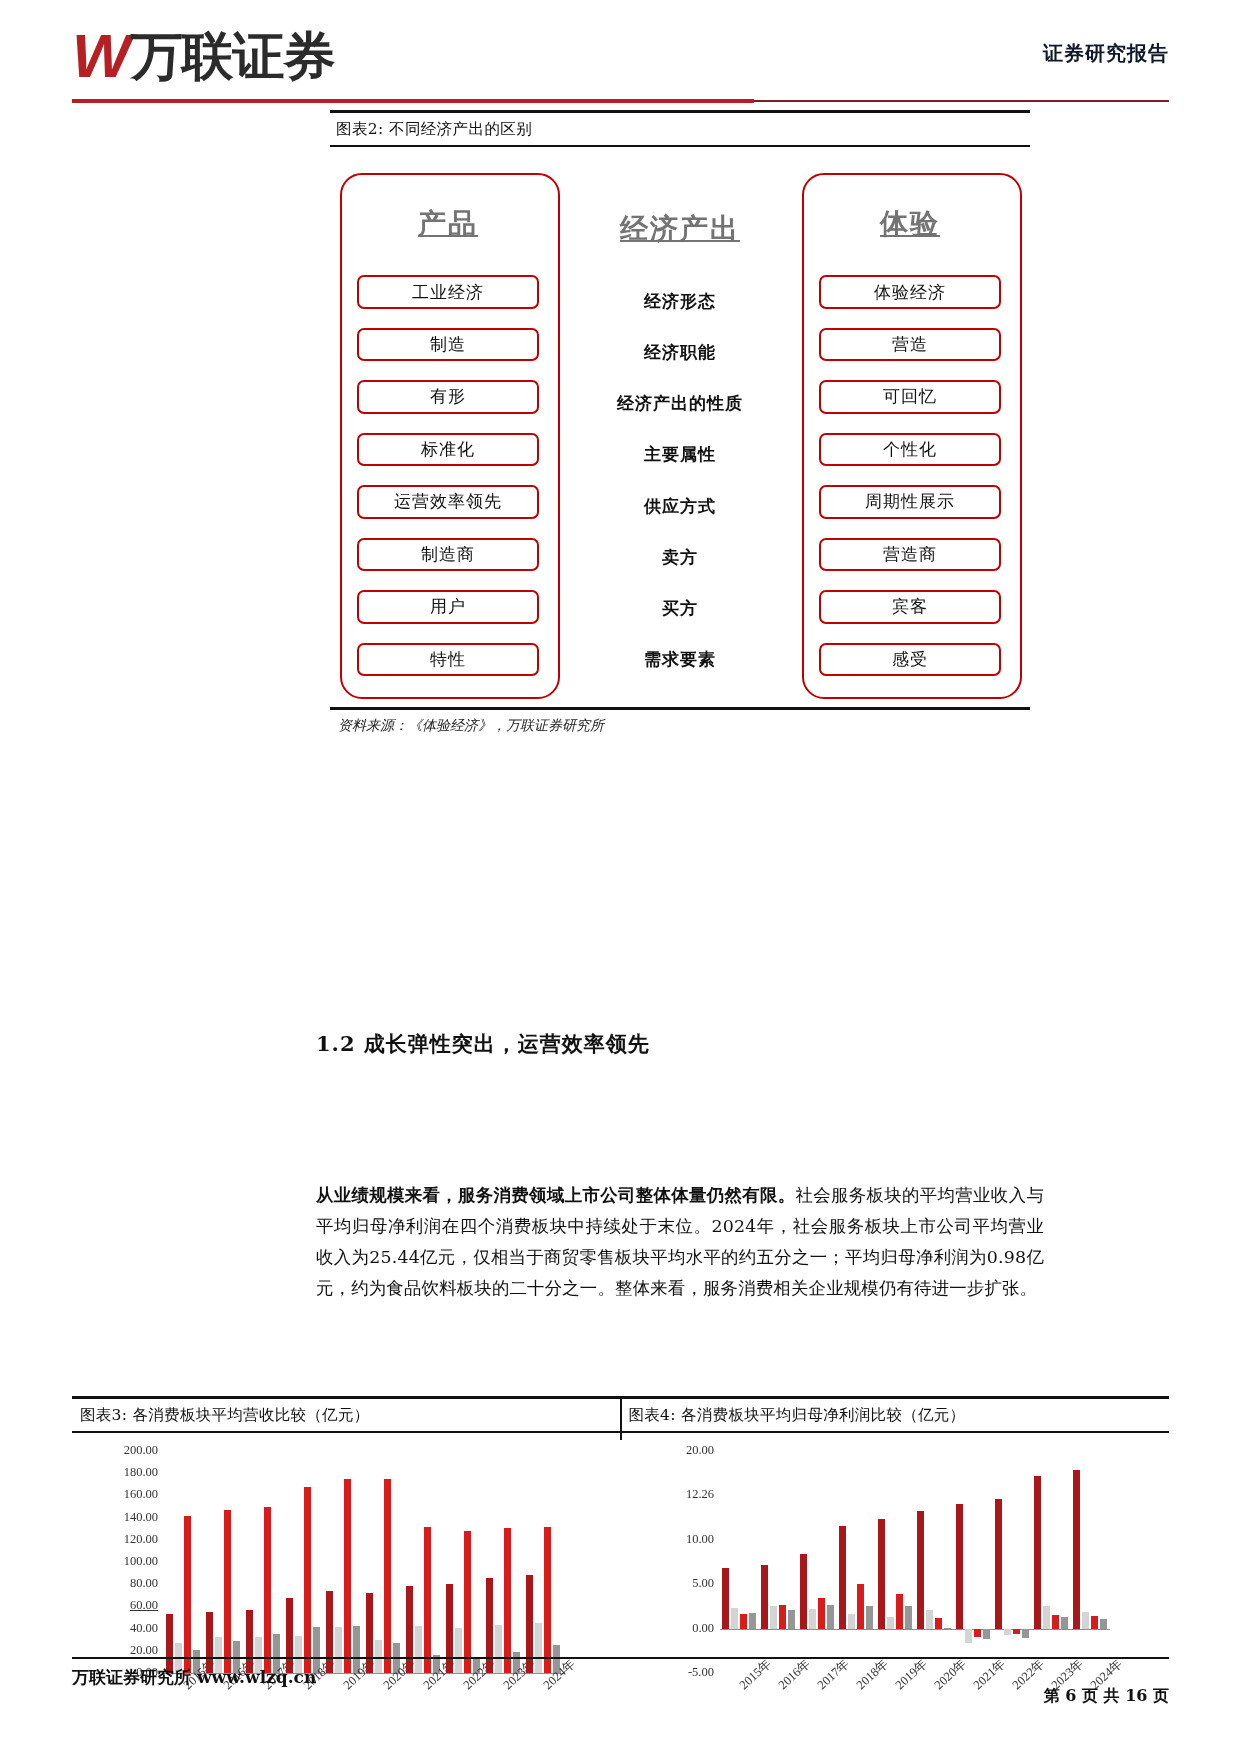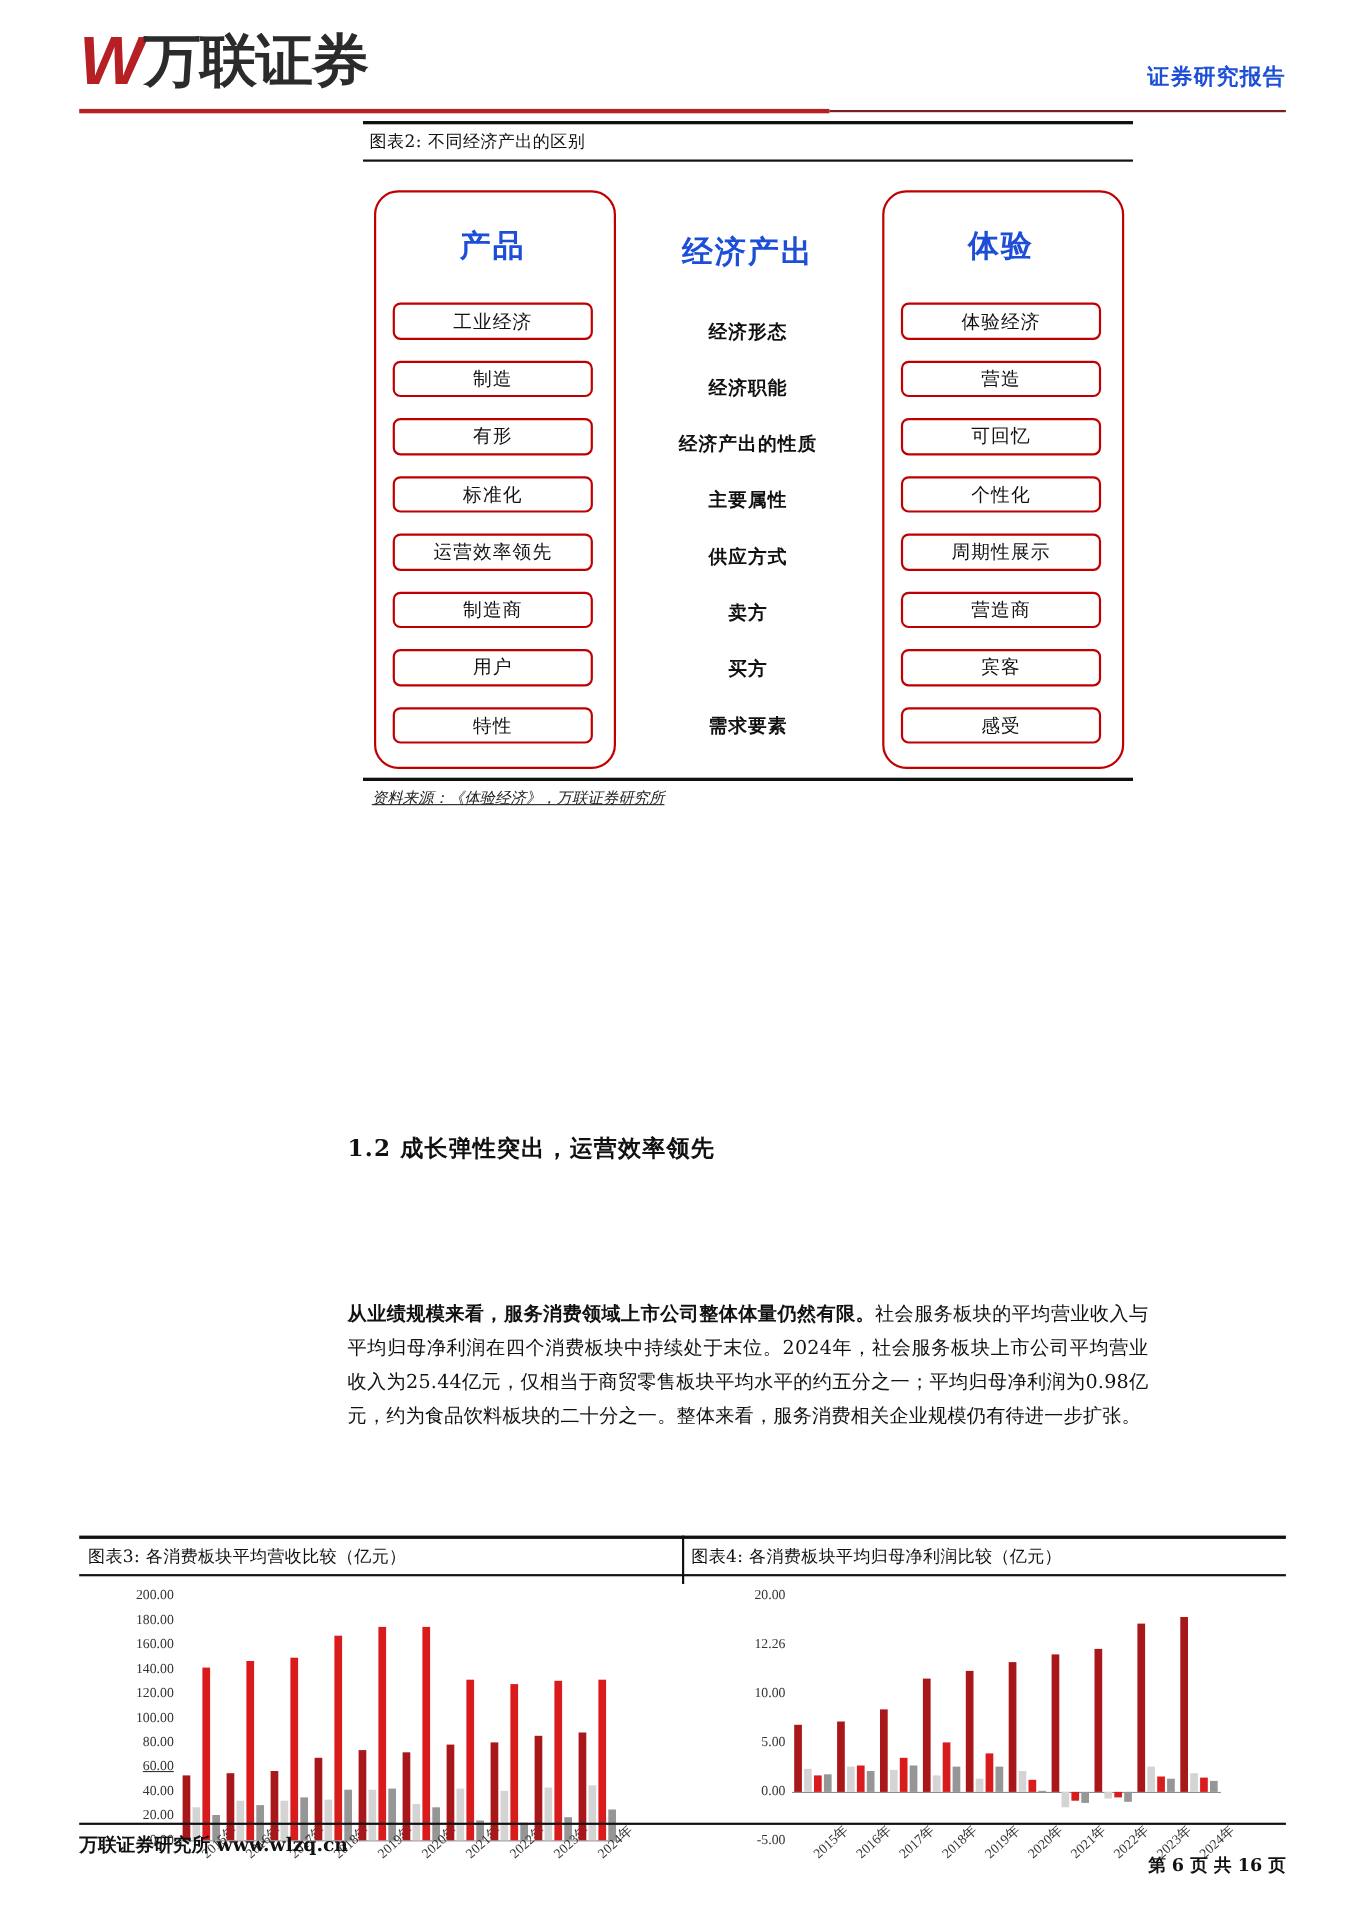--- a/index.html
+++ b/index.html
@@ -20,61 +20,62 @@
     font-family:"Liberation Sans","DejaVu Sans",sans-serif;
     font-weight:bold;font-style:italic;font-size:62px;line-height:56px;
     color:#b61f24;letter-spacing:-4px;
   }
   .logo-text{
     font-family:"DejaVu Sans","Liberation Sans",sans-serif;
     font-weight:bold;font-size:52px;line-height:56px;color:#2b2b2b;
     letter-spacing:-1px;margin-left:4px;
   }
   .header-right{
-    position:absolute;right:72px;top:56px;
-    font-family:"DejaVu Serif","Liberation Serif",serif;
-    font-weight:bold;font-size:20px;color:#1d4ed8;letter-spacing:1px;
+    position:absolute;right:72px;top:40px;
+    font-family:"DejaVu Serif","Liberation Serif",serif;
+    font-weight:bold;font-size:20px;color:#0f172a;letter-spacing:1px;
   }
   .header-rule-red{position:absolute;left:72px;top:99px;width:682px;height:4px;background:#b61f24;}
   .header-rule-dark{position:absolute;left:754px;top:100px;width:415px;height:2px;background:#7a1f22;}
 
   
   .ex2{position:absolute;left:330px;top:110px;width:700px;}
   .ex2 .cap-rule-top{width:700px;height:3px;background:#111;}
   .ex2 .cap{
     font-family:"DejaVu Serif","Liberation Serif",serif;
     font-size:15.5px;padding:6px 2px 5px 6px;color:#111;letter-spacing:.4px;
   }
   .ex2 .cap-rule-bot{width:700px;height:2px;background:#111;}
   .ex2 .src-rule{width:700px;height:3px;background:#111;margin-top:0px;}
   .ex2 .src{
     font-family:"DejaVu Serif","Liberation Serif",serif;
-    font-style:italic;font-size:14px;padding:7px 2px 4px 8px;color:#222;text-decoration:underline;
+    font-style:italic;font-size:14px;padding:7px 2px 4px 8px;color:#222;
   }
 
   
   .diagram{position:relative;width:700px;height:560px;}
   .panel{
     position:absolute;top:26px;width:216px;height:522px;
     border:2.2px solid #c00000;border-radius:22px;background:#fff;
   }
   .panel.left{left:10px;}
   .panel.right{left:472px;}
   .col{
     position:absolute;top:26px;width:216px;height:522px;
     display:flex;flex-direction:column;align-items:center;
   }
   .col.left{left:10px;}
   .col.mid{left:242px;width:216px;}
   .col.right{left:472px;}
   .col-head{
     font-family:"DejaVu Serif","Liberation Serif",serif;
-    font-weight:bold;font-size:28px;color:#1d4ed8;
+    font-weight:bold;font-size:28px;color:#737373;
     height:132px;display:flex;align-items:center;justify-content:center;
     letter-spacing:2px;
+    text-decoration:underline;
   }
   .cell{
     width:178px;height:38px;margin-bottom:19px;
     display:flex;align-items:center;justify-content:center;
     font-family:"DejaVu Serif","Liberation Serif",serif;
     font-size:17px;color:#111;letter-spacing:1px;
   }
   .cell.boxed{border:2px solid #c00000;border-radius:7px;background:#fff;}
   .cell.plain{font-weight:bold;width:216px;}
 

